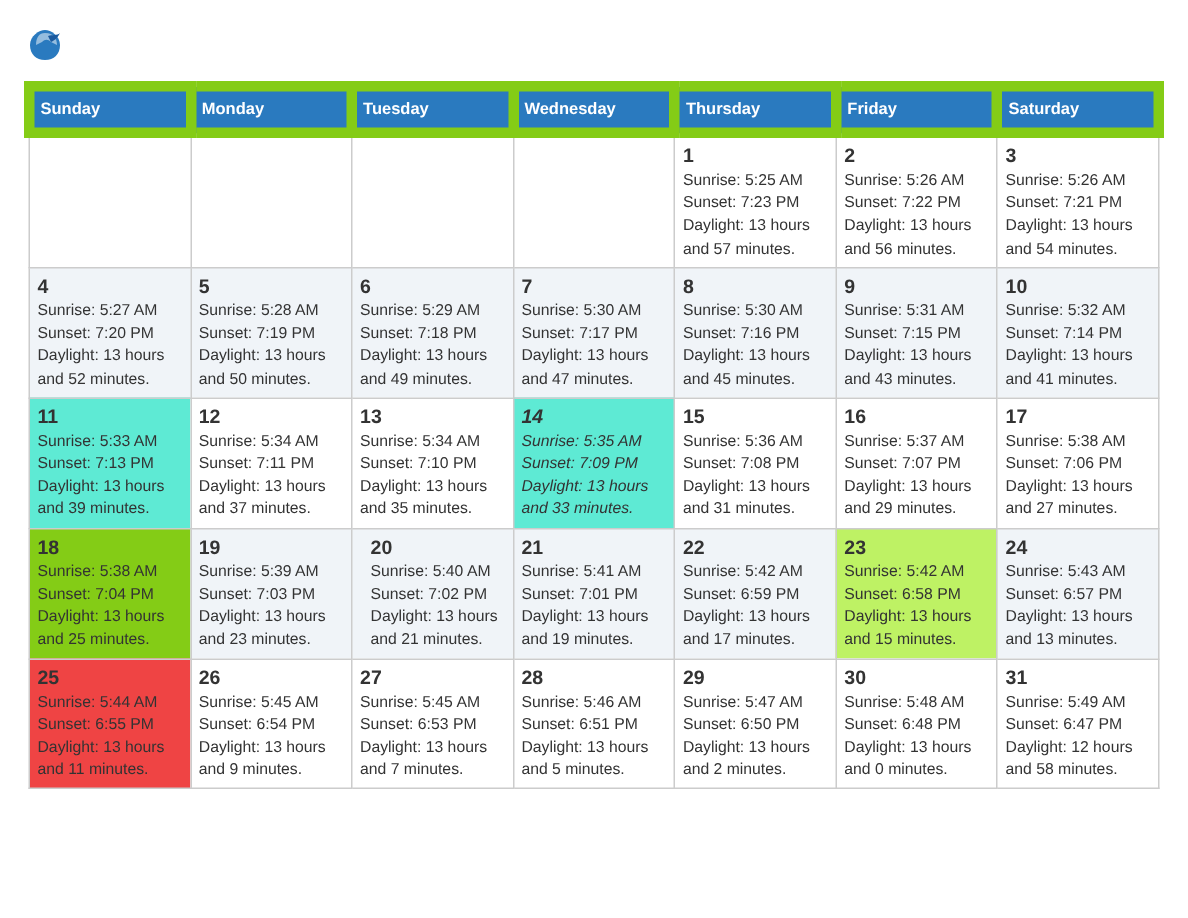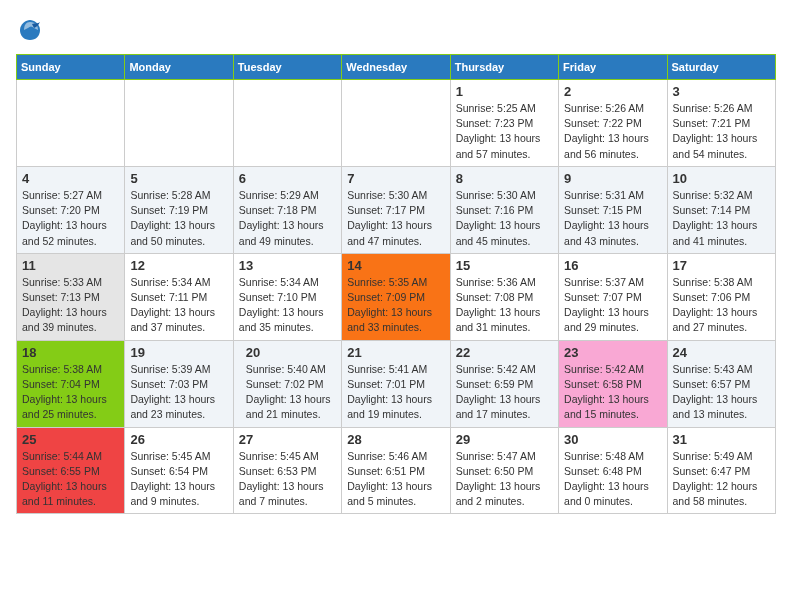--- a/index.html
+++ b/index.html
@@ -51,21 +51,21 @@
       width: 100%;
       border-collapse: collapse;
       font-size: 11px;
     }
     .calendar th {
       background-color: #2a7abf;
       color: #fff;
       padding: 6px 4px;
       text-align: left;
       font-weight: bold;
-      border: 1px solid #84cc16;
+      border: 7px solid #84cc16;
     }
     .calendar td {
       vertical-align: top;
       padding: 4px 5px;
       border: 1px solid #ccc;
       height: 80px;
       width: 108px;
       background: #fff;
     }
     .calendar tr:nth-child(even) td {
@@ -192,42 +192,42 @@
         </td>
         <td style="background: rgb(240, 244, 248);">
           <span class="day-num">10</span>
           <div class="day-info">Sunrise: 5:32 AM
 Sunset: 7:14 PM
 Daylight: 13 hours
 and 41 minutes.</div>
         </td>
       </tr>
       <tr>
-        <td style="background: #e5e5e5;">
+        <td style="background: #5eead4;">
           <span class="day-num">11</span>
           <div class="day-info">Sunrise: 5:33 AM
 Sunset: 7:13 PM
 Daylight: 13 hours
 and 39 minutes.</div>
         </td>
         <td style="background: rgb(255, 255, 255);">
           <span class="day-num">12</span>
           <div class="day-info">Sunrise: 5:34 AM
 Sunset: 7:11 PM
 Daylight: 13 hours
 and 37 minutes.</div>
         </td>
         <td style="background: rgb(255, 255, 255);">
           <span class="day-num">13</span>
           <div class="day-info">Sunrise: 5:34 AM
 Sunset: 7:10 PM
 Daylight: 13 hours
 and 35 minutes.</div>
         </td>
-        <td style="background: #f97316;">
+        <td style="background: #5eead4; font-style: italic;">
           <span class="day-num">14</span>
           <div class="day-info">Sunrise: 5:35 AM
 Sunset: 7:09 PM
 Daylight: 13 hours
 and 33 minutes.</div>
         </td>
         <td style="background: rgb(255, 255, 255);">
           <span class="day-num">15</span>
           <div class="day-info">Sunrise: 5:36 AM
 Sunset: 7:08 PM
@@ -278,21 +278,21 @@
 Daylight: 13 hours
 and 19 minutes.</div>
         </td>
         <td style="background: rgb(240, 244, 248);">
           <span class="day-num">22</span>
           <div class="day-info">Sunrise: 5:42 AM
 Sunset: 6:59 PM
 Daylight: 13 hours
 and 17 minutes.</div>
         </td>
-        <td style="background: #f9a8d4;">
+        <td style="background: #bef264;">
           <span class="day-num">23</span>
           <div class="day-info">Sunrise: 5:42 AM
 Sunset: 6:58 PM
 Daylight: 13 hours
 and 15 minutes.</div>
         </td>
         <td style="background: rgb(240, 244, 248);">
           <span class="day-num">24</span>
           <div class="day-info">Sunrise: 5:43 AM
 Sunset: 6:57 PM

